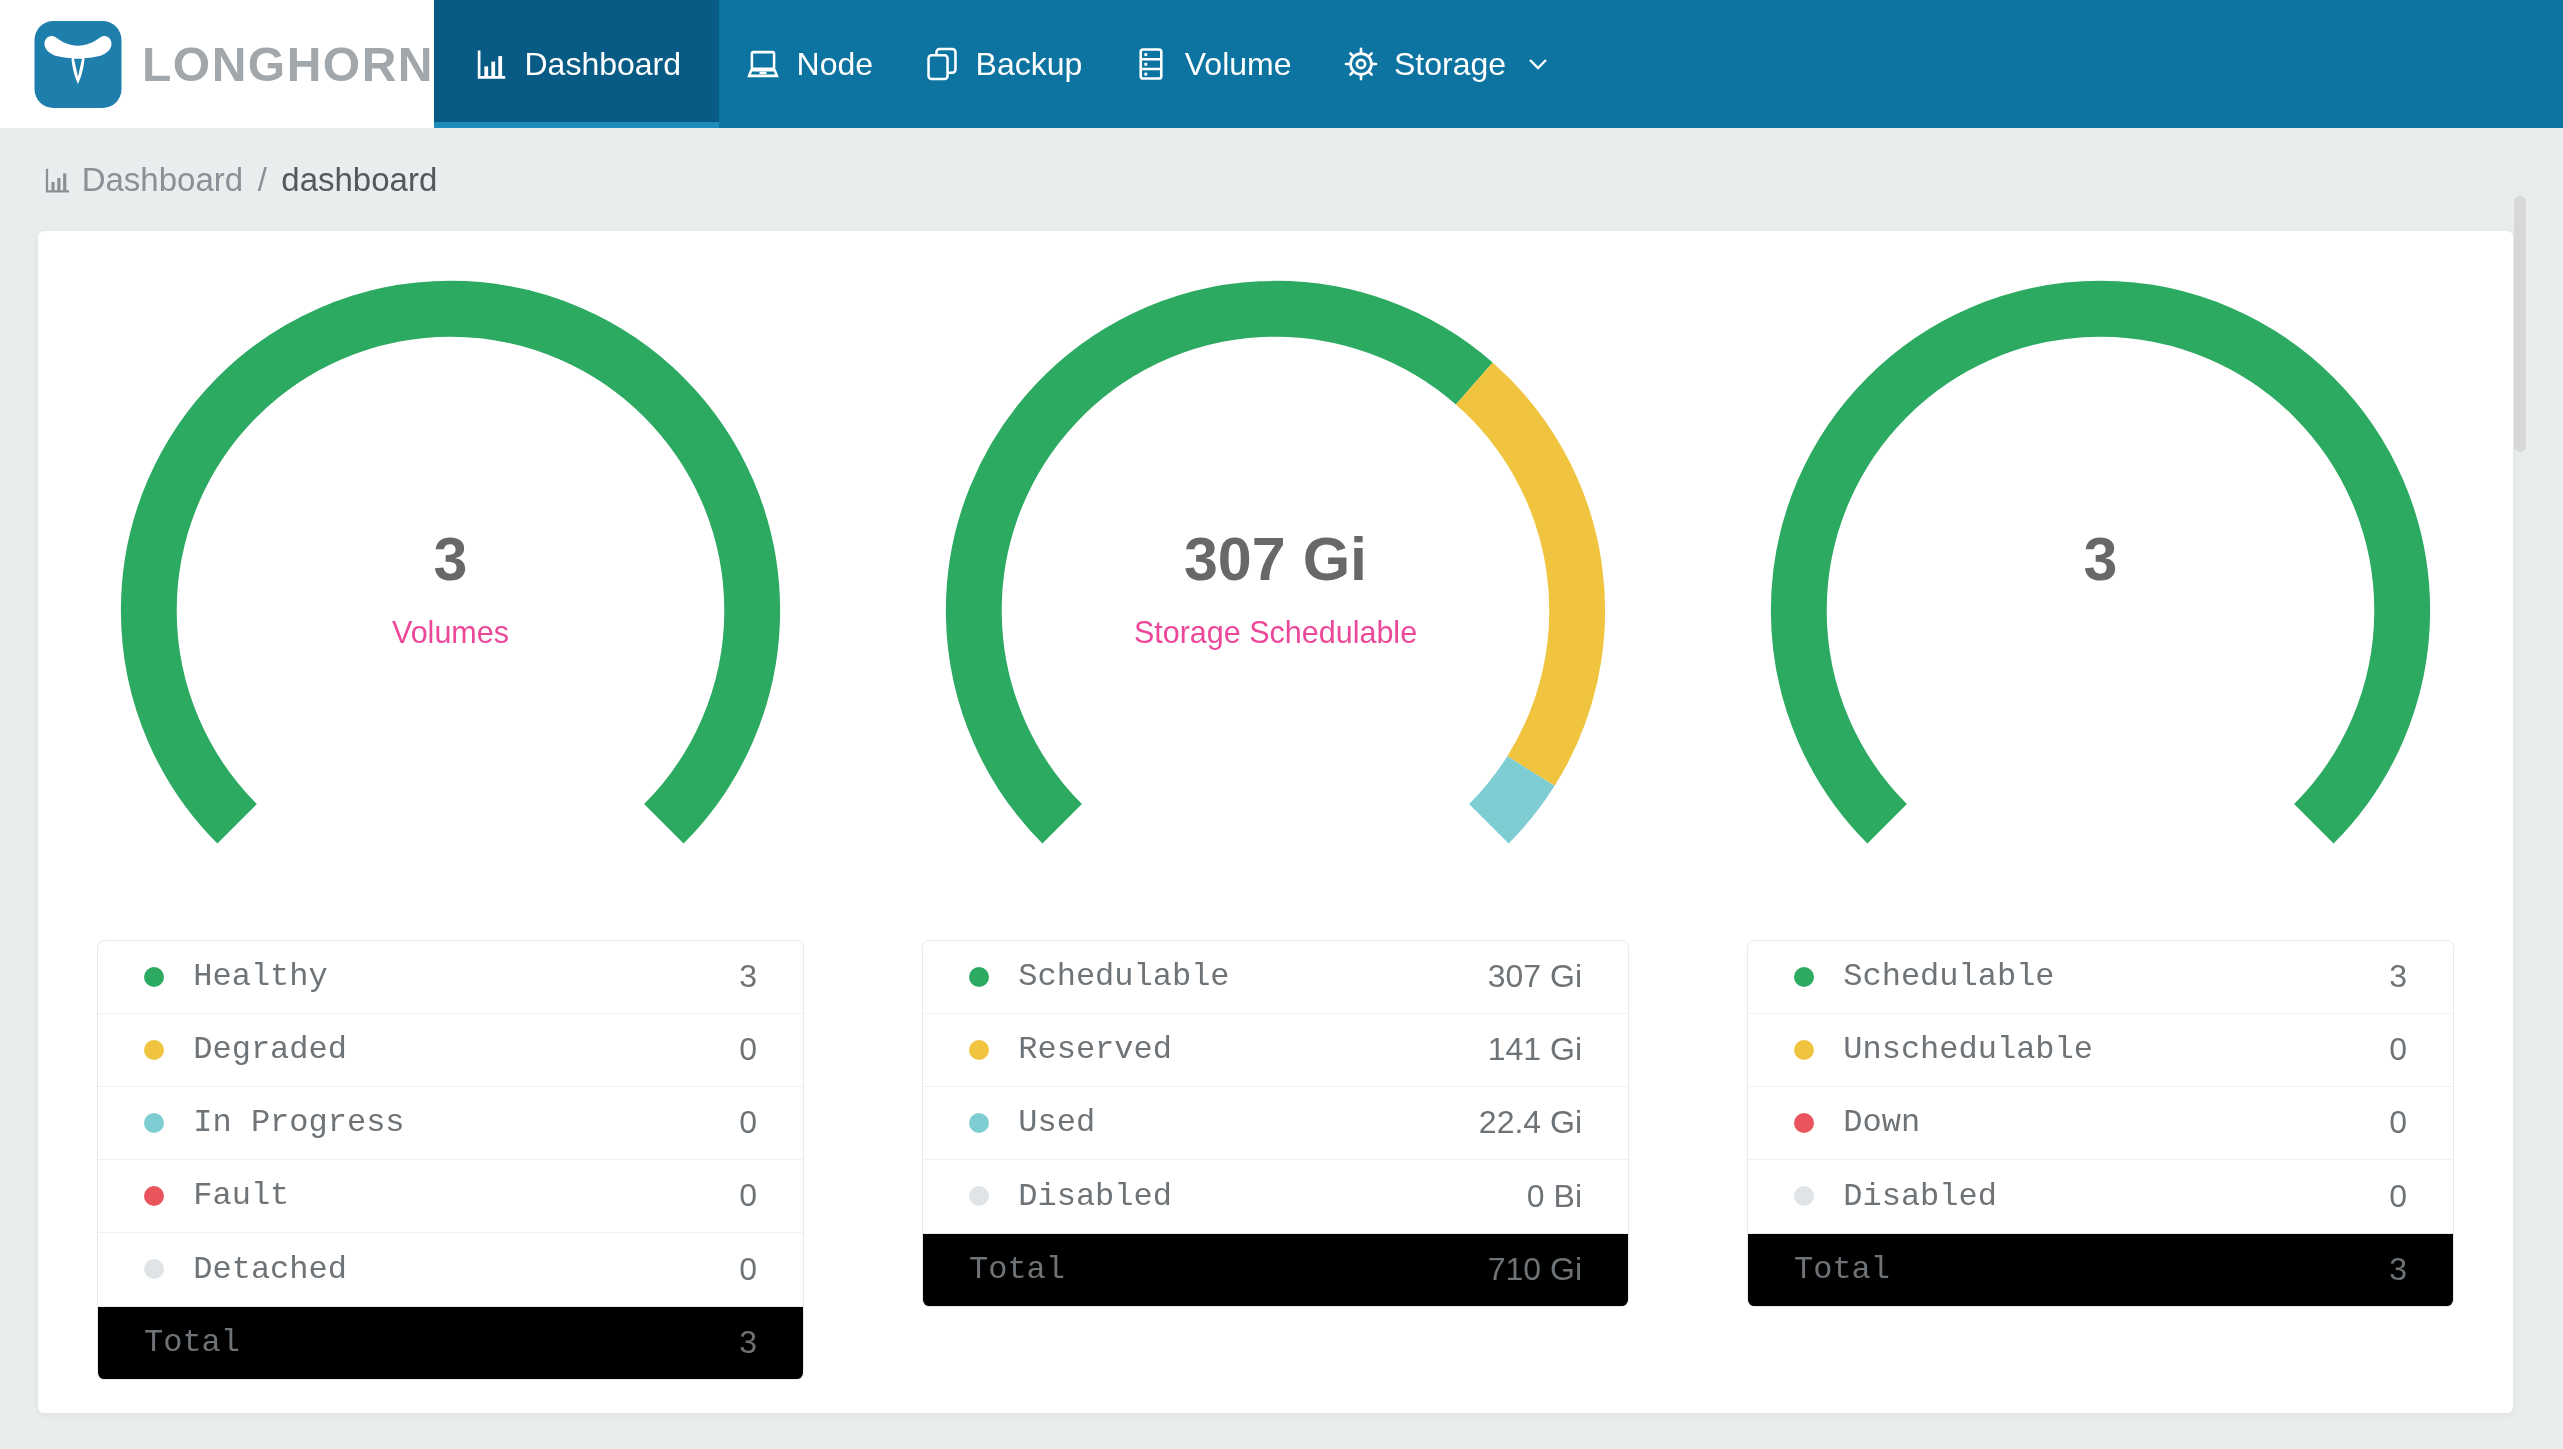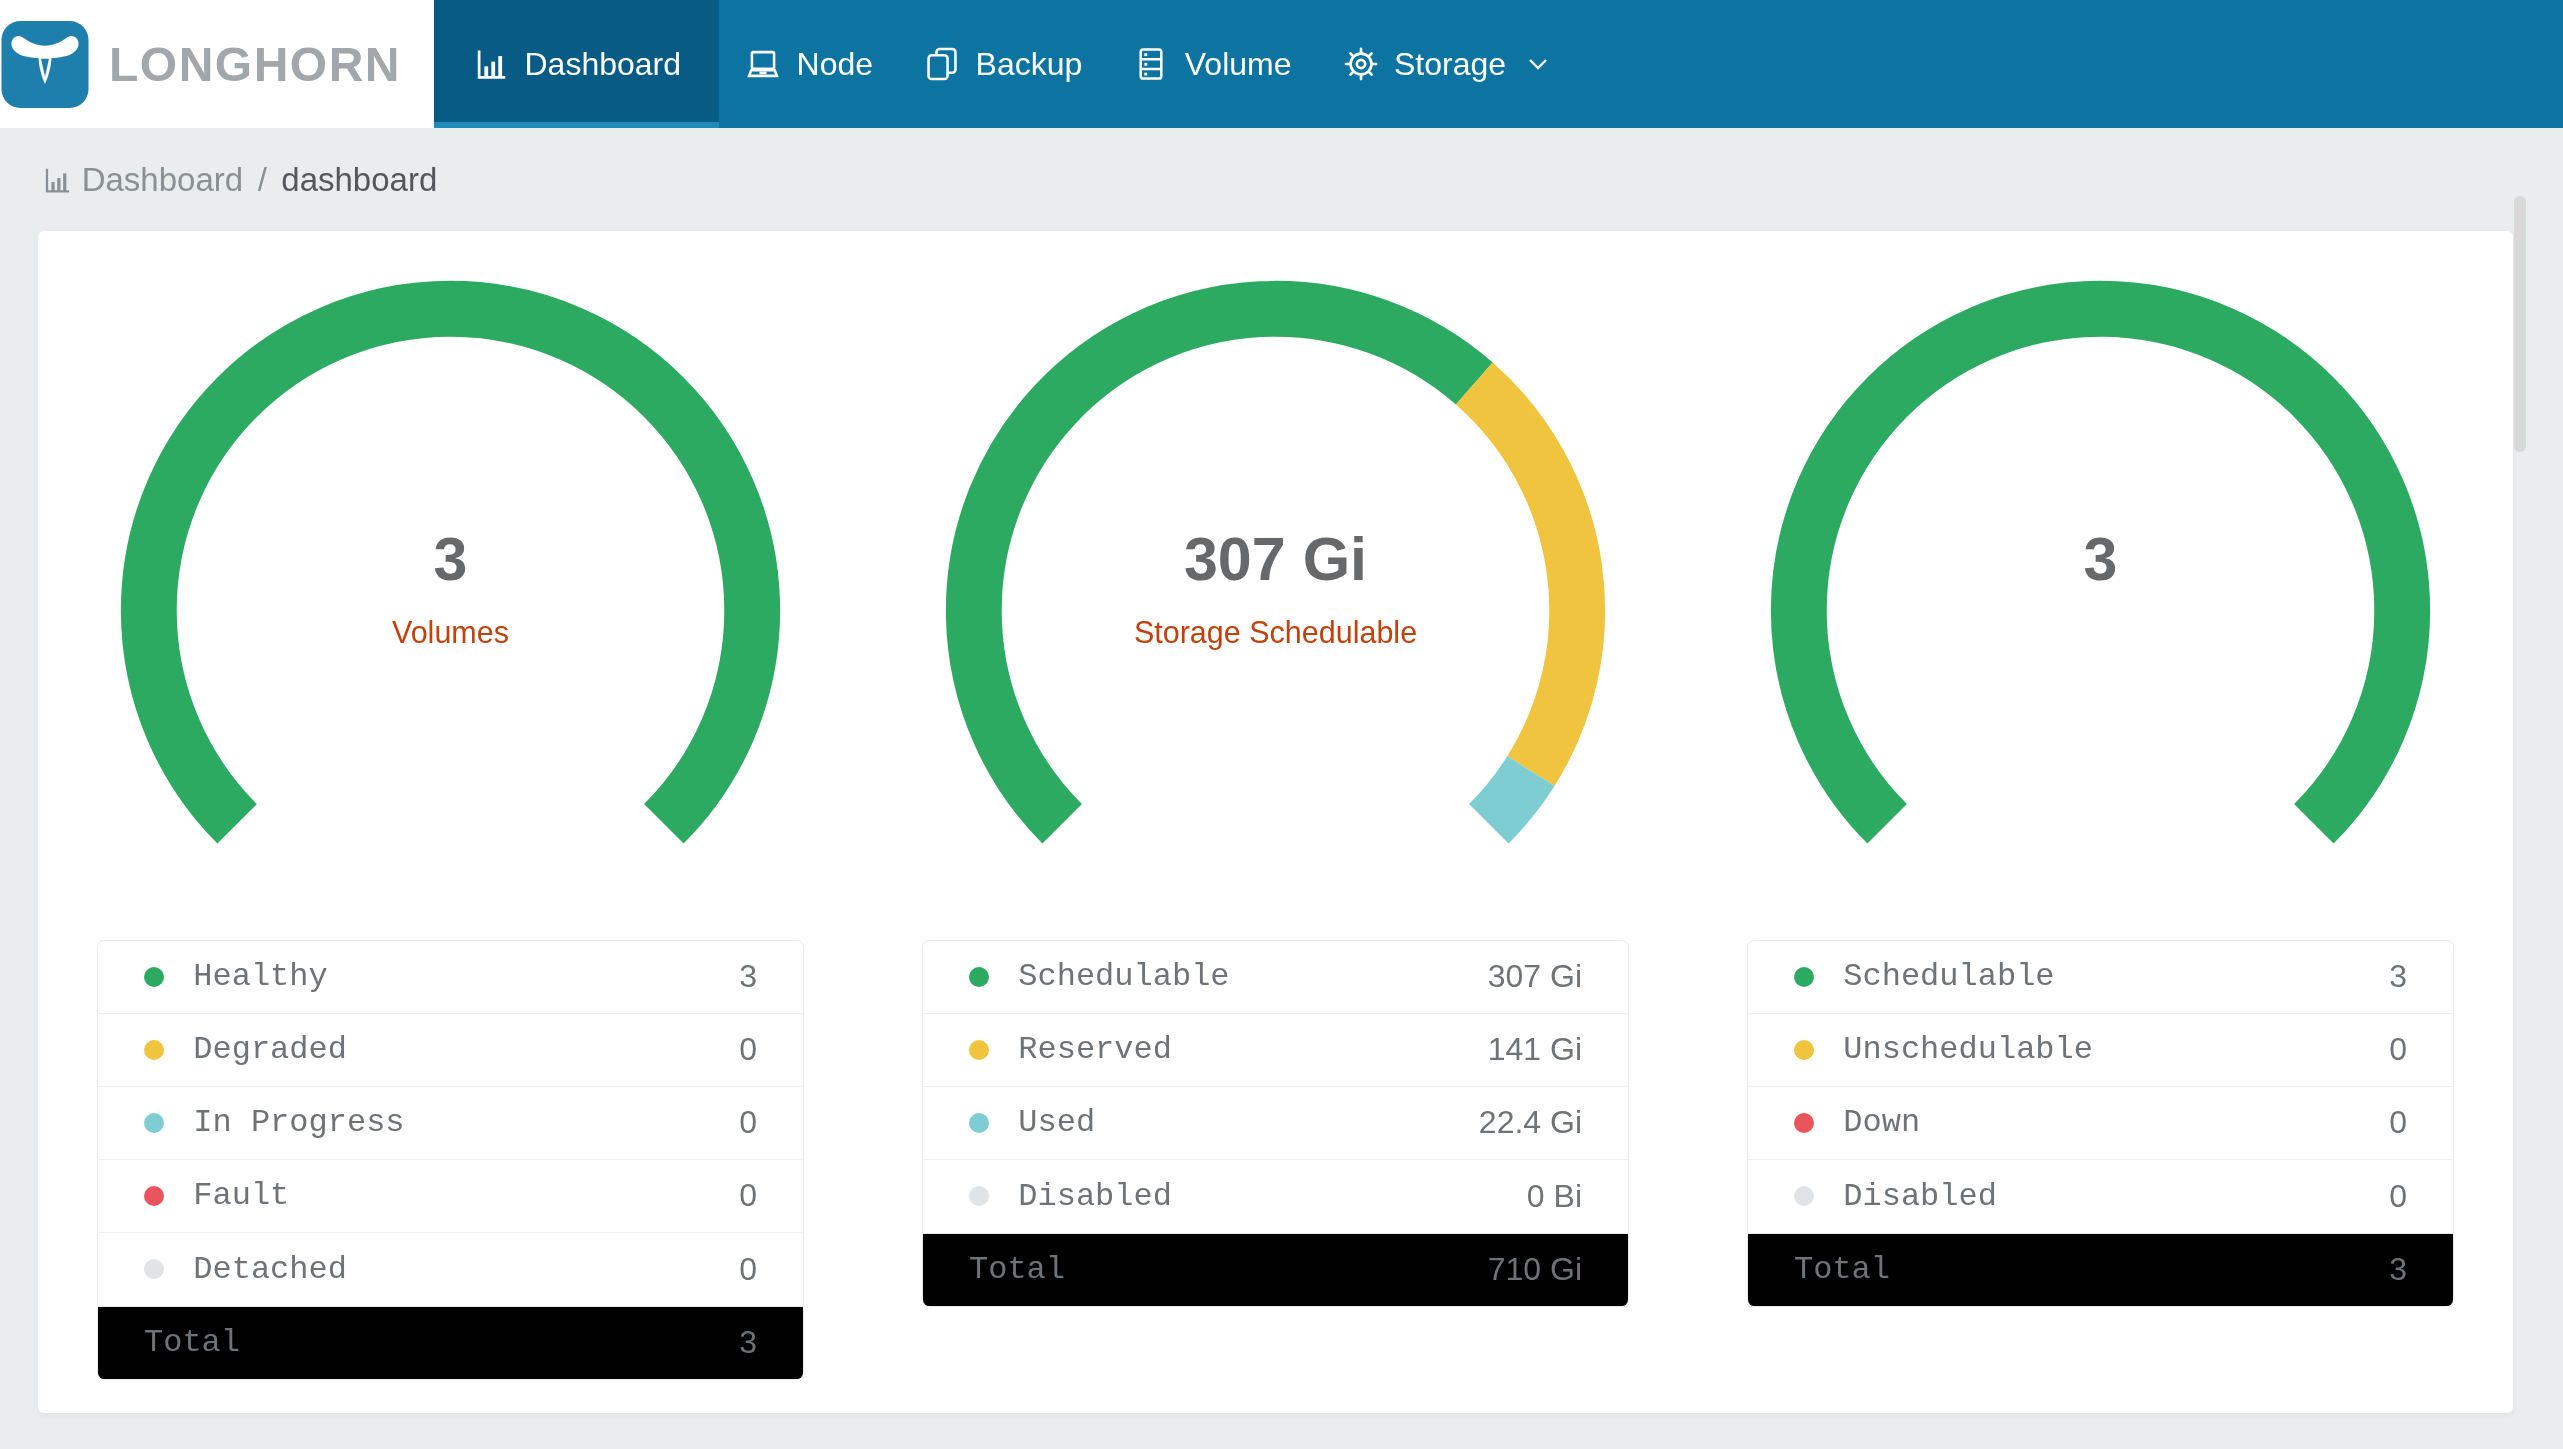--- a/index.html
+++ b/index.html
@@ -11,21 +11,21 @@
     overflow:hidden;
   }
 
   
   .navbar {
     position:absolute; top:0; left:0; width:2563px; height:128px;
     background:#0d74a2; display:flex; align-items:stretch;
   }
   .logo-section {
     width:434px; height:128px; background:#ffffff;
-    display:flex; align-items:center; gap:19px; 
+    display:flex; align-items:center; gap:19px; padding-left:33px;
     flex:none; cursor:pointer;
   }
   .logo-mark { width:90px; height:87px; flex:none; }
   .brand-text {
     font-size:48px; font-weight:700; color:#a2a7ab; letter-spacing:1.5px;
   }
   .nav-items { display:flex; align-items:stretch; }
   .nav-item {
     display:flex; align-items:center; gap:14.5px; padding:0 25px;
     color:#ffffff; font-size:32px; cursor:pointer; position:relative;
@@ -55,21 +55,21 @@
     background:#ffffff; border-radius:5.8px;
     box-shadow:0 1.5px 7.3px rgba(0,0,0,0.05);
     display:flex;
   }
   .col { flex:1; position:relative; }
 
   .gauge-wrap { position:relative; width:689px; height:660px; margin:35px auto 0; }
   .gauge { position:absolute; left:0; top:0; width:689px; height:689px; }
   .center-text { position:absolute; left:0; right:0; top:261px; text-align:center; }
   .center-value { font-size:61px; font-weight:700; color:#666869; line-height:65px; }
-  .center-label { font-size:30.5px; color:#c2410c; margin-top:23px; }
+  .center-label { font-size:30.5px; color:#ec4899; margin-top:23px; }
 
   
   .legend {
     width:707px; margin:13.8px auto 0;
     border:1.5px solid #e7e9eb; border-radius:7.3px; overflow:hidden;
     background:#ffffff;
   }
   .lrow {
     height:73px; display:flex; align-items:center; padding:0 46px;
     border-bottom:1.5px solid #f0f1f2;

